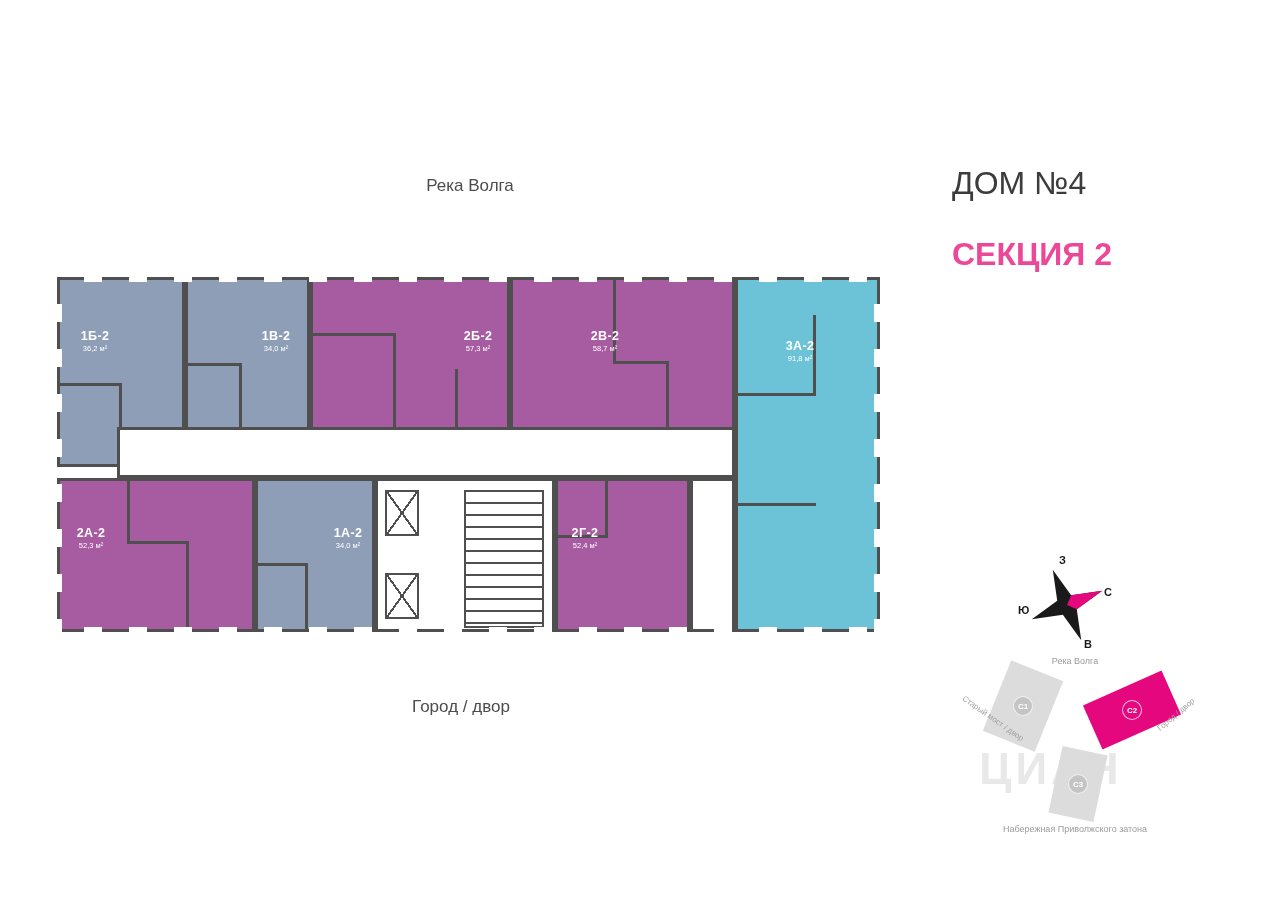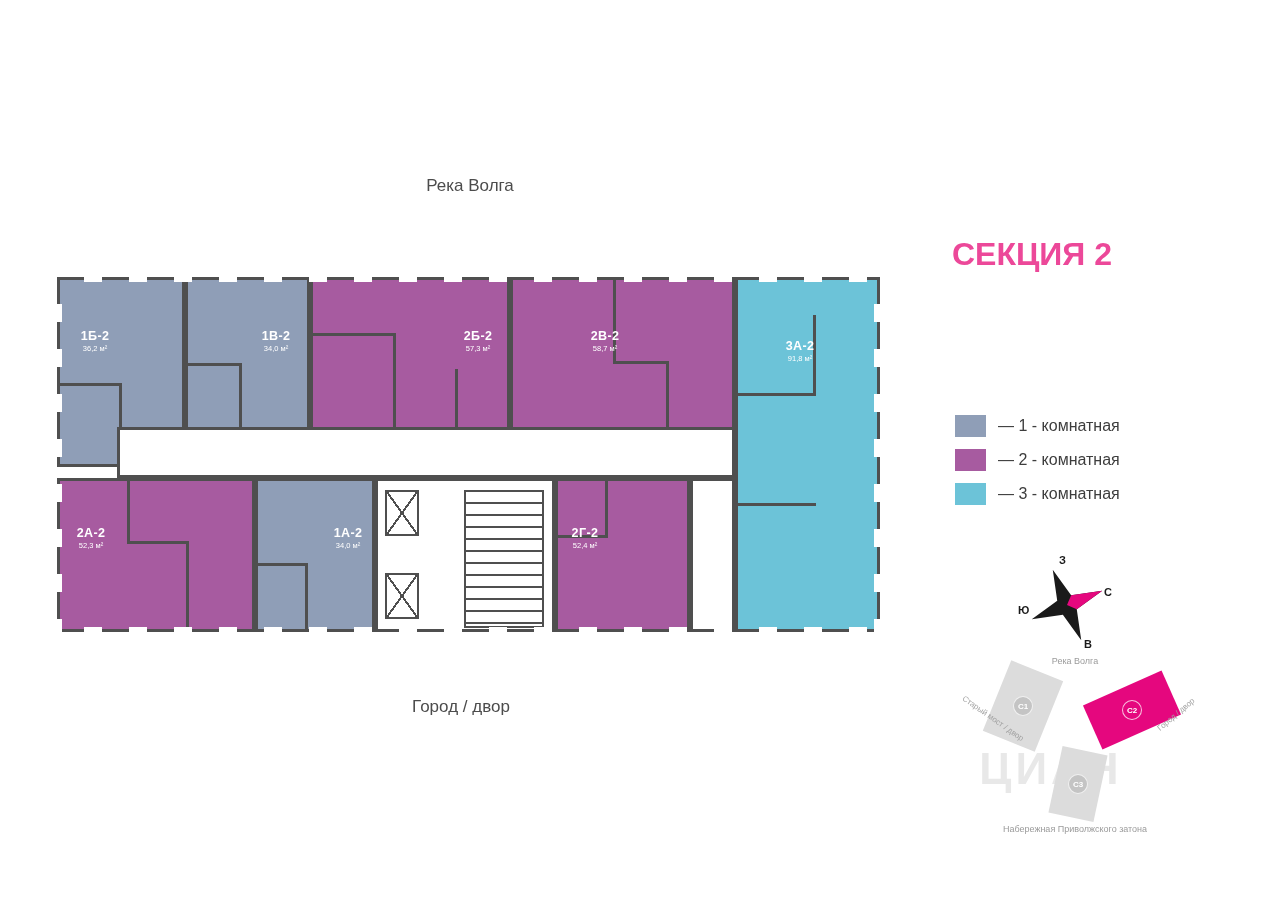--- a/index.html
+++ b/index.html
@@ -61,36 +61,23 @@
 </style>
 </head>
 <body>
 
 <div id="app">
 
 
   <div class="env-label" style="left:470px; top:176px;">Река Волга</div>
   <div class="env-label" style="left:461px; top:697px;">Город / двор</div>
 
+  <div class="house-title">ДОМ №4</div>
   <div class="section-title">СЕКЦИЯ 2</div>
 
-  <div class="legend">
-    <div class="legend-row">
-      <div class="legend-swatch" style="background-color: rgb(143, 158, 183);"></div>
-      <div class="legend-label">— 1 - комнатная</div>
-    </div>
-    <div class="legend-row">
-      <div class="legend-swatch" style="background-color: rgb(167, 91, 160);"></div>
-      <div class="legend-label">— 2 - комнатная</div>
-    </div>
-    <div class="legend-row">
-      <div class="legend-swatch" style="background-color: rgb(108, 195, 216);"></div>
-      <div class="legend-label">— 3 - комнатная</div>
-    </div>
-  </div>
 
   <div class="floorplan">
 
     <div class="apt" style="left: 0px; top: 0px; width: 128px; height: 190px; background-color: rgb(143, 158, 183);"></div>
     <div class="apt" style="left: 128px; top: 0px; width: 125px; height: 153px; background-color: rgb(143, 158, 183);"></div>
     <div class="apt" style="left: 253px; top: 0px; width: 200px; height: 153px; background-color: rgb(167, 91, 160);"></div>
     <div class="apt" style="left: 453px; top: 0px; width: 225px; height: 153px; background-color: rgb(167, 91, 160);"></div>
     <div class="apt" style="left: 678px; top: 0px; width: 145px; height: 355px; background-color: rgb(108, 195, 216);"></div>
     <div class="apt" style="left: 0px; top: 201px; width: 198px; height: 154px; background-color: rgb(167, 91, 160);"></div>
     <div class="apt" style="left: 198px; top: 201px; width: 120px; height: 154px; background-color: rgb(143, 158, 183);"></div>

